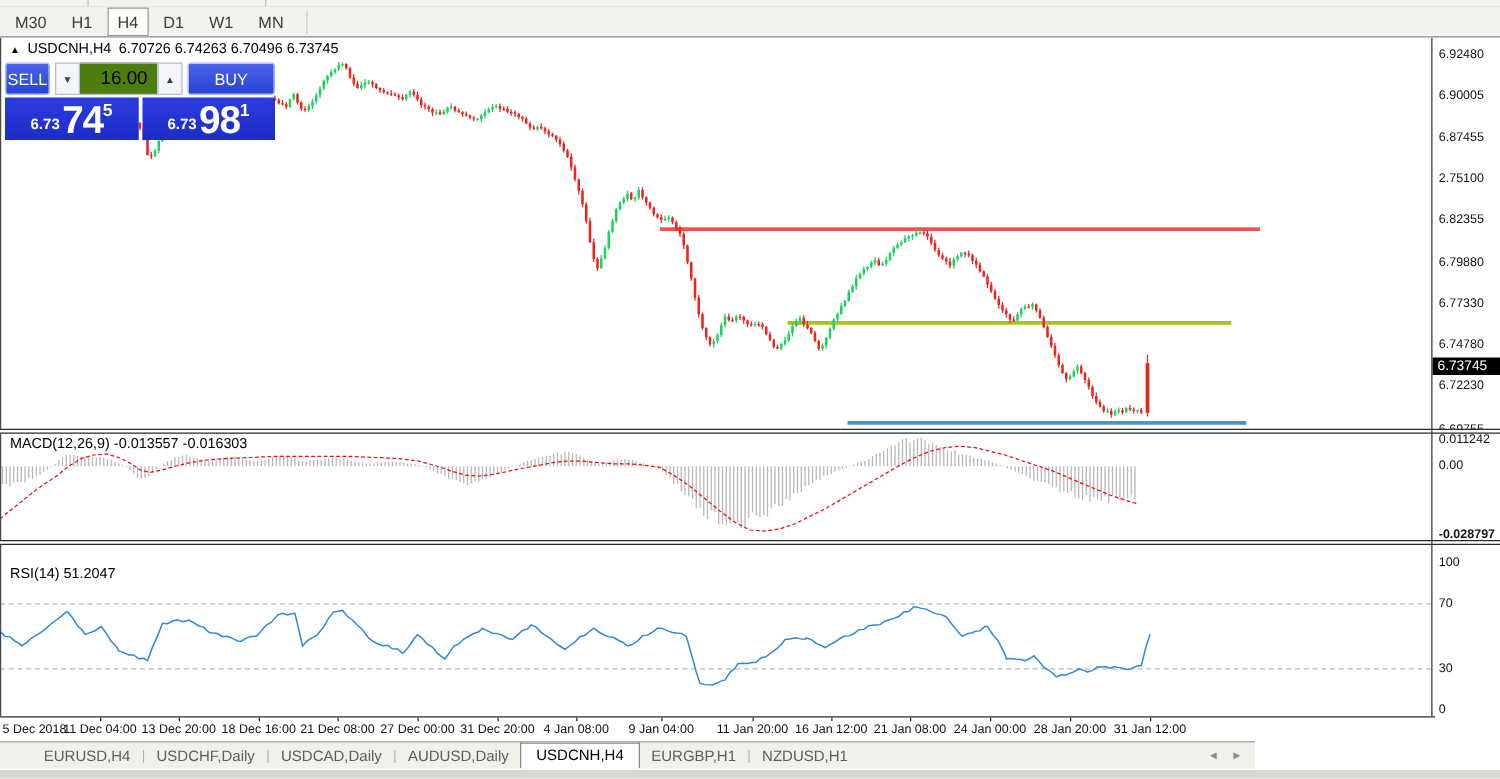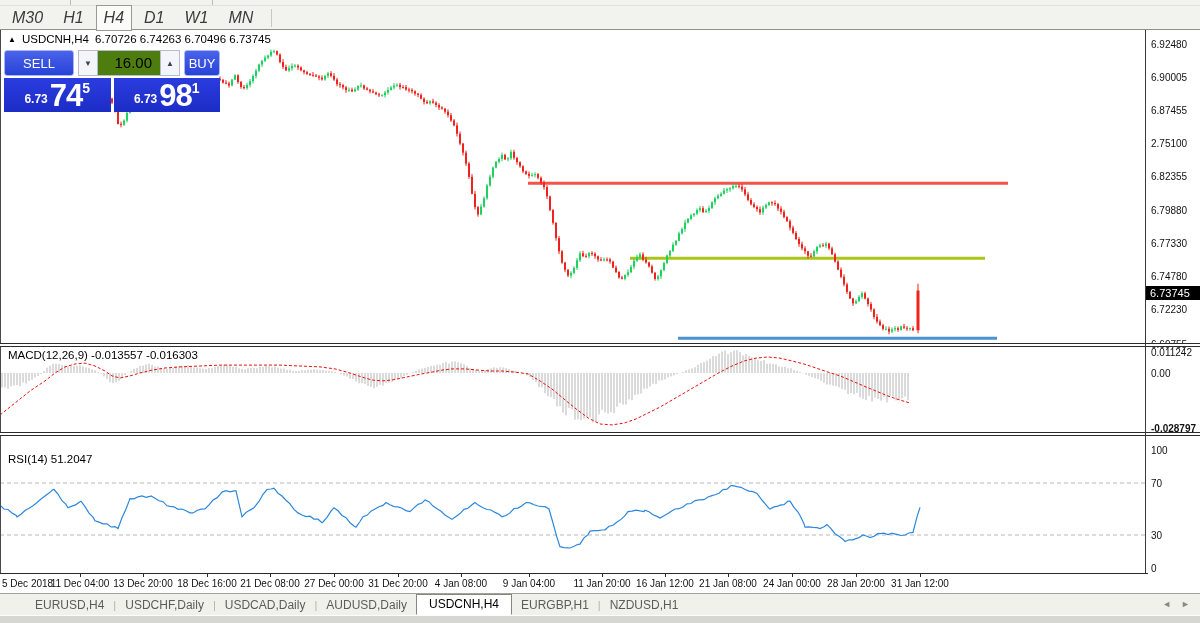--- a/index.html
+++ b/index.html
@@ -4,21 +4,21 @@
 <style>
   * { margin:0; padding:0; box-sizing:border-box; }
   html,body { width:1200px; height:623px; overflow:hidden; background:#fff;
     font-family:"Liberation Sans","DejaVu Sans",sans-serif; position:relative; }
   .abs { position:absolute; }
 
   
   #top-strip { left:0; top:0; width:1200px; height:6px; background:#f2f2ee; border-bottom:1px solid #e2e2dc; }
   #top-strip .notch { position:absolute; top:0; width:1px; height:5px; background:#bdbdb6; }
   #tf-toolbar { left:0; top:6px; width:1200px; height:24px; background:#f2f2ee; border-bottom:1px solid #8f8f8a; display:flex; align-items:center; padding-left:4px; z-index:6; }
-  .tf-btn { font-size:16px; color:#3c3c3c; padding:3px 7px; margin-right:4px; border:1px solid transparent; cursor:default;font-style:italic; }
+  .tf-btn { font-size:13px; color:#3c3c3c; padding:3px 7px; margin-right:4px; border:1px solid transparent; cursor:default; }
   .tf-btn.active { background:#fbfbf8; border:1px solid #9a9a94; }
   .tf-sep { width:1px; height:18px; background:#c9c9c2; margin:0 6px; }
 
   
   #svg-canvas { left:0; top:0; z-index:1; }
   #chart-border-left { left:0; top:30px; width:1px; height:543px; background:#4a4a4a; z-index:2; }
 
   
   #price-axis { left:1146px; top:30px; width:54px; height:543px; background:#fff; z-index:2; }
   #axis-line { left:1145px; top:30px; width:1px; height:543px; background:#3a3a3a; z-index:3; }
@@ -27,42 +27,42 @@
 
   
   #chart-header { left:8px; top:33px; z-index:5; font-size:11.5px; color:#000; display:flex; gap:6px; align-items:center; }
   #chart-header .tri { font-size:8px; }
   .ind-label { z-index:5; font-size:11.5px; color:#000; white-space:nowrap; }
 
   
   #trade-panel { left:4px; top:50px; width:216px; height:62px; z-index:6; }
   #tp-row1 { position:absolute; left:0; top:0; width:216px; height:26px; display:flex; }
   .tp-btn { background:linear-gradient(#4a63ea,#2742d8); border:1px solid #aab6f4; border-radius:3px; color:#fff; font-size:13px; display:flex; align-items:center; justify-content:center; cursor:pointer; }
-  #sell-btn { width:70px; height:26px; }
+  #sell-btn { width:36px; height:26px; }
   #buy-btn  { width:46px; height:26px; margin-left:4px; flex:1; }
   .spin-btn { width:20px; height:26px; background:#f4f5fa; border:1px solid #b7bccc; color:#39425f; font-size:8px; display:flex; align-items:center; justify-content:center; cursor:pointer; }
   #vol-field { width:62px; height:26px; background:#4d7c0f; border:1px solid #b7bccc; border-left:none; border-right:none; font-size:15px; color:#000; text-align:right; padding-right:8px; line-height:24px; }
   #tp-row2 { position:absolute; left:0; top:28px; width:216px; height:34px; display:flex; gap:3px; }
   .quote-block { flex:1; background:linear-gradient(#2b3cdf,#1c2cc6); color:#fff; display:flex; align-items:flex-end; justify-content:center; padding-bottom:3px; }
   .q-small { font-size:12px; font-weight:bold; margin:0 2px 3px 0; }
   .q-big { font-size:31px; font-weight:bold; line-height:0.85; letter-spacing:-1px; }
   .q-sup { font-size:14px; font-weight:bold; margin-bottom:13px; }
 
   
   .pane-sep { left:0; width:1200px; height:4px; background:#fff; border-top:1px solid #2b2b2b; border-bottom:1px solid #2b2b2b; z-index:3; }
   #bottom-axis-line { left:0; top:573px; width:1148px; height:1px; background:#2b2b2b; z-index:3; }
 
   
   #time-axis { left:0; top:574px; width:1200px; height:19px; z-index:2; }
   .time-label { position:absolute; top:4px; transform:translateX(-50%); font-size:10px; color:#111; white-space:nowrap; }
   .time-label.left { transform:none; }
   .time-tick { position:absolute; top:0; width:1px; height:3px; background:#2b2b2b; }
 
   
-  #tab-bar { left:0; top:593px; width:1200px; height:22px; background:#f1f1ec; border-top:1px solid #a2a29a; display:flex; align-items:center; padding-left:26px; z-index:6; }
+  #tab-bar { left:0; top:593px; width:1004px; height:22px; background:#f1f1ec; border-top:1px solid #a2a29a; display:flex; align-items:center; padding-left:26px; z-index:6; }
   .tab { font-size:12px; color:#5c5c58; padding:2px 9px; white-space:nowrap; cursor:pointer; }
   .tab.active { background:#fff; border:1px solid #87877f; border-bottom:1px solid #fff; color:#000; padding:2px 12px; height:21px; display:flex; align-items:center; margin-top:-1px; }
   .tab-pipe { color:#b3b3ac; font-size:11px; }
   #tab-nav { position:absolute; right:10px; top:5px; display:flex; gap:10px; color:#8a8a84; font-size:9px; }
   #tab-nav span { cursor:pointer; }
 
   #status-strip { left:0; top:615px; width:1200px; height:8px; background:#d6d6d2; border-top:1px solid #fdfdfb; z-index:6; }
 </style>
 </head>
 <body>

